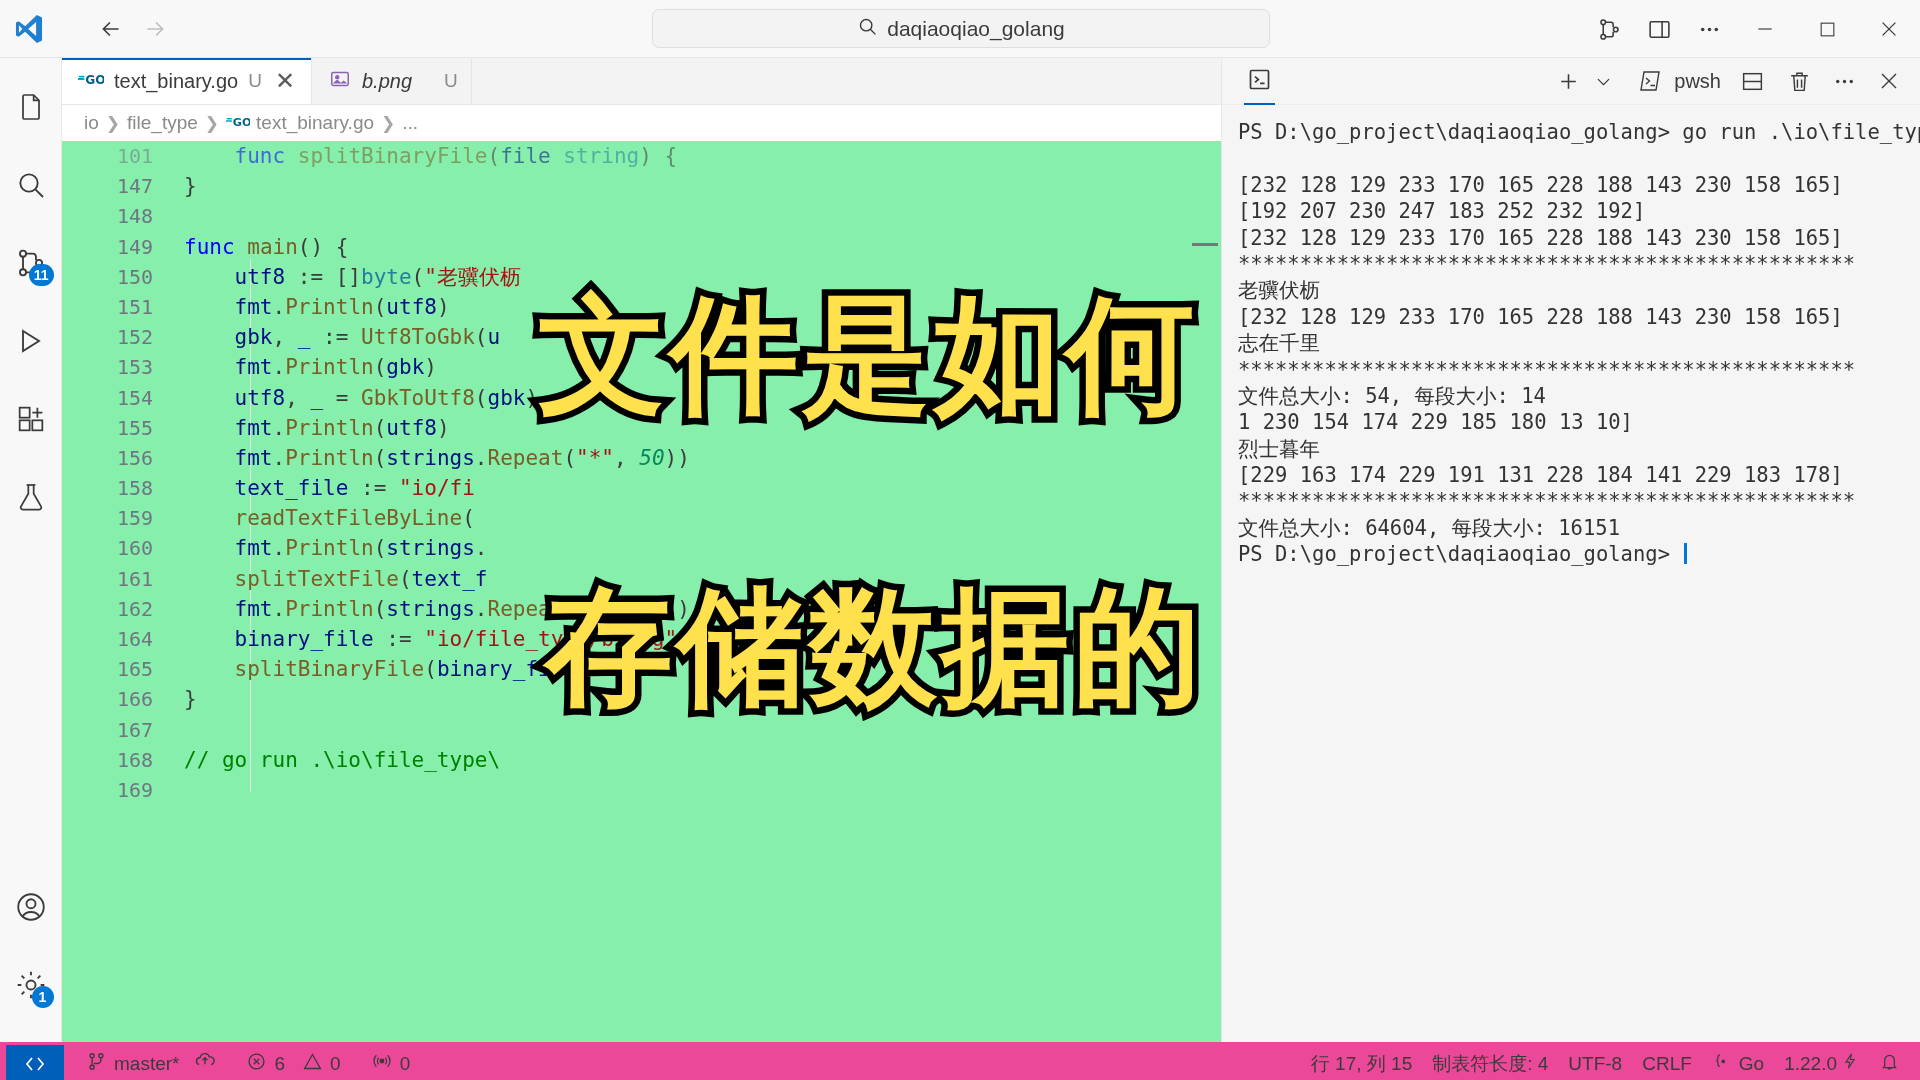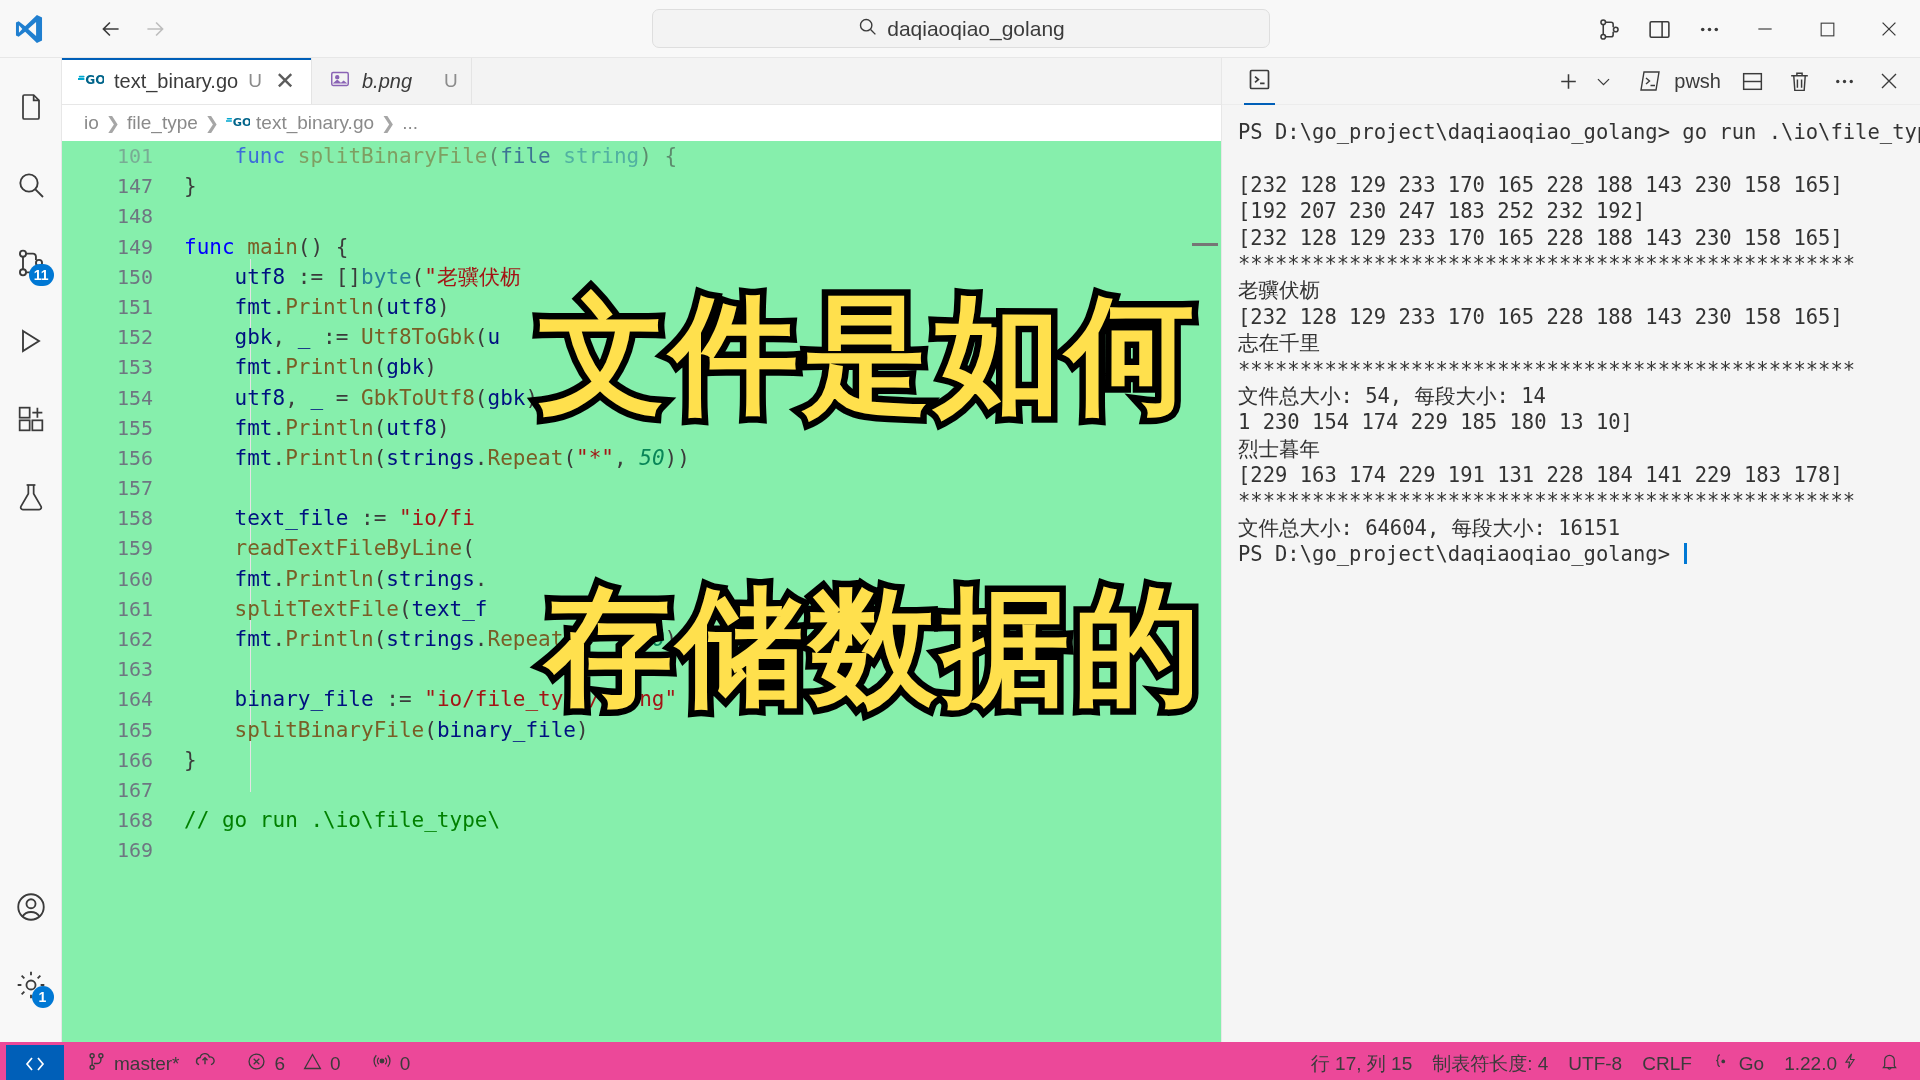--- a/index.html
+++ b/index.html
@@ -456,27 +456,25 @@
             <div class="cline"><div class="lnum">147</div><div class="ctext"><span class="pn">}</span></div></div>
             <div class="cline"><div class="lnum">148</div><div class="ctext"></div></div>
             <div class="cline"><div class="lnum">149</div><div class="ctext"><span class="k">func</span><span class="pn"> </span><span class="fn">main</span><span class="pn">() {</span></div></div>
             <div class="cline"><div class="lnum">150</div><div class="ctext"><span class="pn">    </span><span class="va">utf8</span><span class="pn"> := []</span><span class="ty">byte</span><span class="pn">(</span><span class="st">"老骥伏枥</span></div></div>
             <div class="cline"><div class="lnum">151</div><div class="ctext"><span class="pn">    </span><span class="va">fmt</span><span class="pn">.</span><span class="fn">Println</span><span class="pn">(</span><span class="va">utf8</span><span class="pn">)</span></div></div>
             <div class="cline"><div class="lnum">152</div><div class="ctext"><span class="pn">    </span><span class="va">gbk</span><span class="pn">, </span><span class="va">_</span><span class="pn"> := </span><span class="fn">Utf8ToGbk</span><span class="pn">(</span><span class="va">u</span></div></div>
             <div class="cline"><div class="lnum">153</div><div class="ctext"><span class="pn">    </span><span class="va">fmt</span><span class="pn">.</span><span class="fn">Println</span><span class="pn">(</span><span class="va">gbk</span><span class="pn">)</span></div></div>
             <div class="cline"><div class="lnum">154</div><div class="ctext"><span class="pn">    </span><span class="va">utf8</span><span class="pn">, </span><span class="va">_</span><span class="pn"> = </span><span class="fn">GbkToUtf8</span><span class="pn">(</span><span class="va">gbk</span><span class="pn">)</span></div></div>
             <div class="cline"><div class="lnum">155</div><div class="ctext"><span class="pn">    </span><span class="va">fmt</span><span class="pn">.</span><span class="fn">Println</span><span class="pn">(</span><span class="va">utf8</span><span class="pn">)</span></div></div>
             <div class="cline"><div class="lnum">156</div><div class="ctext"><span class="pn">    </span><span class="va">fmt</span><span class="pn">.</span><span class="fn">Println</span><span class="pn">(</span><span class="va">strings</span><span class="pn">.</span><span class="fn">Repeat</span><span class="pn">(</span><span class="st">"*"</span><span class="pn">, </span><span class="nu">50</span><span class="pn">))</span></div></div>
-            <div class="cline"><div class="lnum">157</div><div class="ctext"></div></div>
             <div class="cline"><div class="lnum">158</div><div class="ctext"><span class="pn">    </span><span class="va">text_file</span><span class="pn"> := </span><span class="st">"io/fi</span></div></div>
             <div class="cline"><div class="lnum">159</div><div class="ctext"><span class="pn">    </span><span class="fn">readTextFileByLine</span><span class="pn">(</span></div></div>
             <div class="cline"><div class="lnum">160</div><div class="ctext"><span class="pn">    </span><span class="va">fmt</span><span class="pn">.</span><span class="fn">Println</span><span class="pn">(</span><span class="va">strings</span><span class="pn">.</span></div></div>
             <div class="cline"><div class="lnum">161</div><div class="ctext"><span class="pn">    </span><span class="fn">splitTextFile</span><span class="pn">(</span><span class="va">text_f</span></div></div>
             <div class="cline"><div class="lnum">162</div><div class="ctext"><span class="pn">    </span><span class="va">fmt</span><span class="pn">.</span><span class="fn">Println</span><span class="pn">(</span><span class="va">strings</span><span class="pn">.</span><span class="fn">Repeat</span><span class="pn">(</span><span class="st">"*"</span><span class="pn">, </span><span class="nu">50</span><span class="pn">))</span></div></div>
-            <div class="cline"><div class="lnum">163</div><div class="ctext"></div></div>
             <div class="cline"><div class="lnum">164</div><div class="ctext"><span class="pn">    </span><span class="va">binary_file</span><span class="pn"> := </span><span class="st">"io/file_type/b.png"</span></div></div>
             <div class="cline"><div class="lnum">165</div><div class="ctext"><span class="pn">    </span><span class="fn">splitBinaryFile</span><span class="pn">(</span><span class="va">binary_file</span><span class="pn">)</span></div></div>
             <div class="cline"><div class="lnum">166</div><div class="ctext"><span class="pn">}</span></div></div>
             <div class="cline"><div class="lnum">167</div><div class="ctext"></div></div>
             <div class="cline"><div class="lnum">168</div><div class="ctext"><span class="cm">// go run .\io\file_type\</span></div></div>
             <div class="cline"><div class="lnum">169</div><div class="ctext"></div></div>
           </div>
         <div class="scroll-mark" style="top:102px;"></div>
       </div>
     </div>

